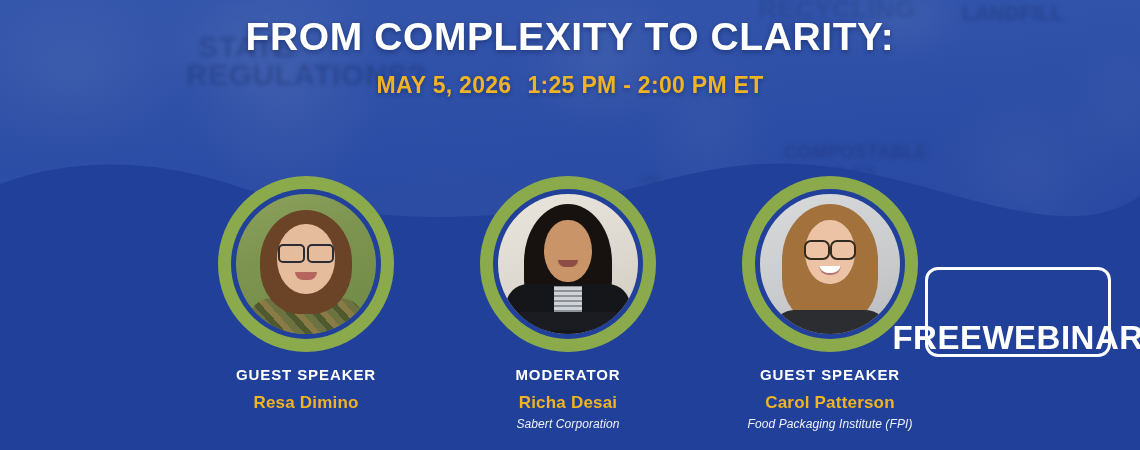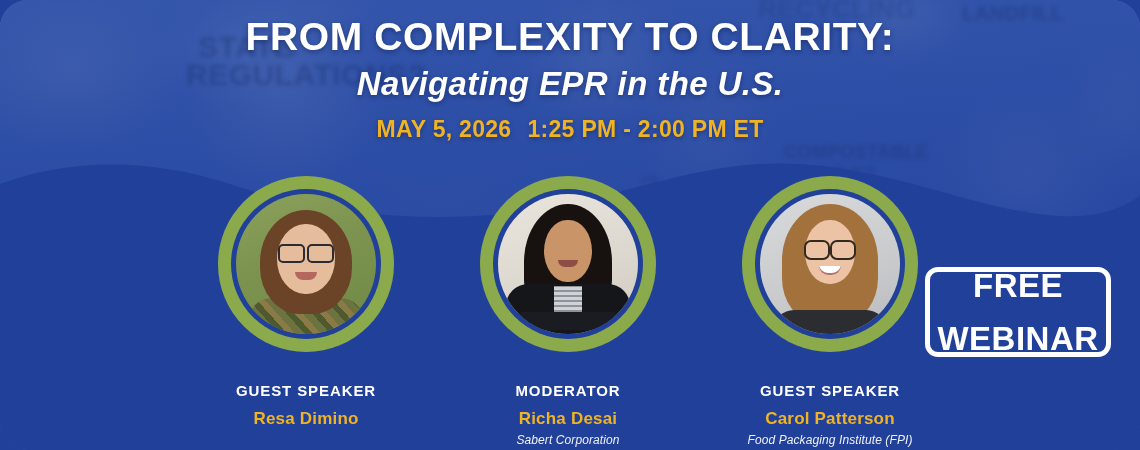--- a/index.html
+++ b/index.html
@@ -6,21 +6,20 @@
   html, body {
     width:1140px; height:450px;
     font-family:"Liberation Sans", sans-serif;
     overflow:hidden; background:#21409A;
   }
 
   #banner {
     position:relative;
     width:1140px; height:450px;
     overflow:hidden;
-    border-radius:28px;
   }
 
   
   .bg-photo {
     position:absolute; inset:0;
     background:
       
       radial-gradient(ellipse 150px 110px at 100px 80px, rgba(225,232,240,.30), transparent 70%),
       radial-gradient(ellipse 130px 160px at 300px 90px, rgba(236,240,246,.34), transparent 72%),
       radial-gradient(ellipse 120px 70px  at 255px 60px, rgba(210,220,235,.26), transparent 70%),
@@ -156,40 +155,40 @@
   .p3 .glass:before, .p3 .glass:after {
                content:""; position:absolute; top:0; width:22px; height:16px;
                border:2.4px solid #32291f; border-radius:7px; }
   .p3 .glass:before { left:0; } .p3 .glass:after { right:0; }
   .p3 .smile { position:absolute; left:59px; top:72px; width:22px; height:9px;
                border-radius:0 0 12px 12px; background:#fff; box-shadow:inset 0 -2px 0 #b8736a; }
   .p3 .body  { position:absolute; left:14px; top:116px; width:112px; height:30px;
                background:#2b2d31; border-radius:20px 20px 0 0; }
 
   .role {
-    margin-top:30px; font-size:15px; font-weight:bold; color:#ffffff;
+    margin-top:14px; font-size:15px; font-weight:bold; color:#ffffff;
     letter-spacing:.9px;
   }
   .sname {
     margin-top:10px; font-size:17px; font-weight:bold; color:#F0B323;
     letter-spacing:.2px;
   }
   .org {
     margin-top:4px; font-size:12px; font-style:italic; color:#eef1f7;
     letter-spacing:.1px;
   }
 
   
   .badge {
     position:absolute; left:925px; top:267px;
     width:186px; height:90px;
-    border:5px solid #ffffff; border-radius:13px;
+    border:3px solid #ffffff; border-radius:13px;
     background:#21409A;
-    display:flex; flex-direction:column;
-    align-items:center; justify-content:center;
+    display:flex; flex-direction:row;
+    align-items:flex-end; justify-content:center;
     z-index:8;
   }
   .badge-l1, .badge-l2 {
     color:#ffffff; font-weight:bold; line-height:1.0; letter-spacing:.5px;
   }
   .badge-l1 { font-size:33px; }
   .badge-l2 { font-size:33px; margin-top:20px; }
 </style>
 </head>
 <body>
@@ -214,21 +213,20 @@
   <div class="bg-ghost g-num2">2</div>
 
   <svg class="wave-panel" viewBox="0 0 1140 300" preserveAspectRatio="none">
     <path d="M0,34 C70,8 150,8 230,34 C320,64 420,74 520,62
              C620,50 700,8 800,14 C900,20 980,62 1060,66
              C1100,68 1122,58 1140,46 L1140,300 L0,300 Z" fill="#21409A"></path>
   </svg>
 
   <div class="headline-block">
     <div class="title-main">FROM COMPLEXITY TO CLARITY:</div>
-    <div class="title-sub">Navigating EPR in the U.S.</div>
     <div class="datetime-row">
       <span>MAY 5, 2026</span>
       <span>1:25 PM - 2:00 PM ET</span>
     </div>
   </div>
 
   <div class="speakers">
 
     <div class="speaker">
       <div class="ring">

